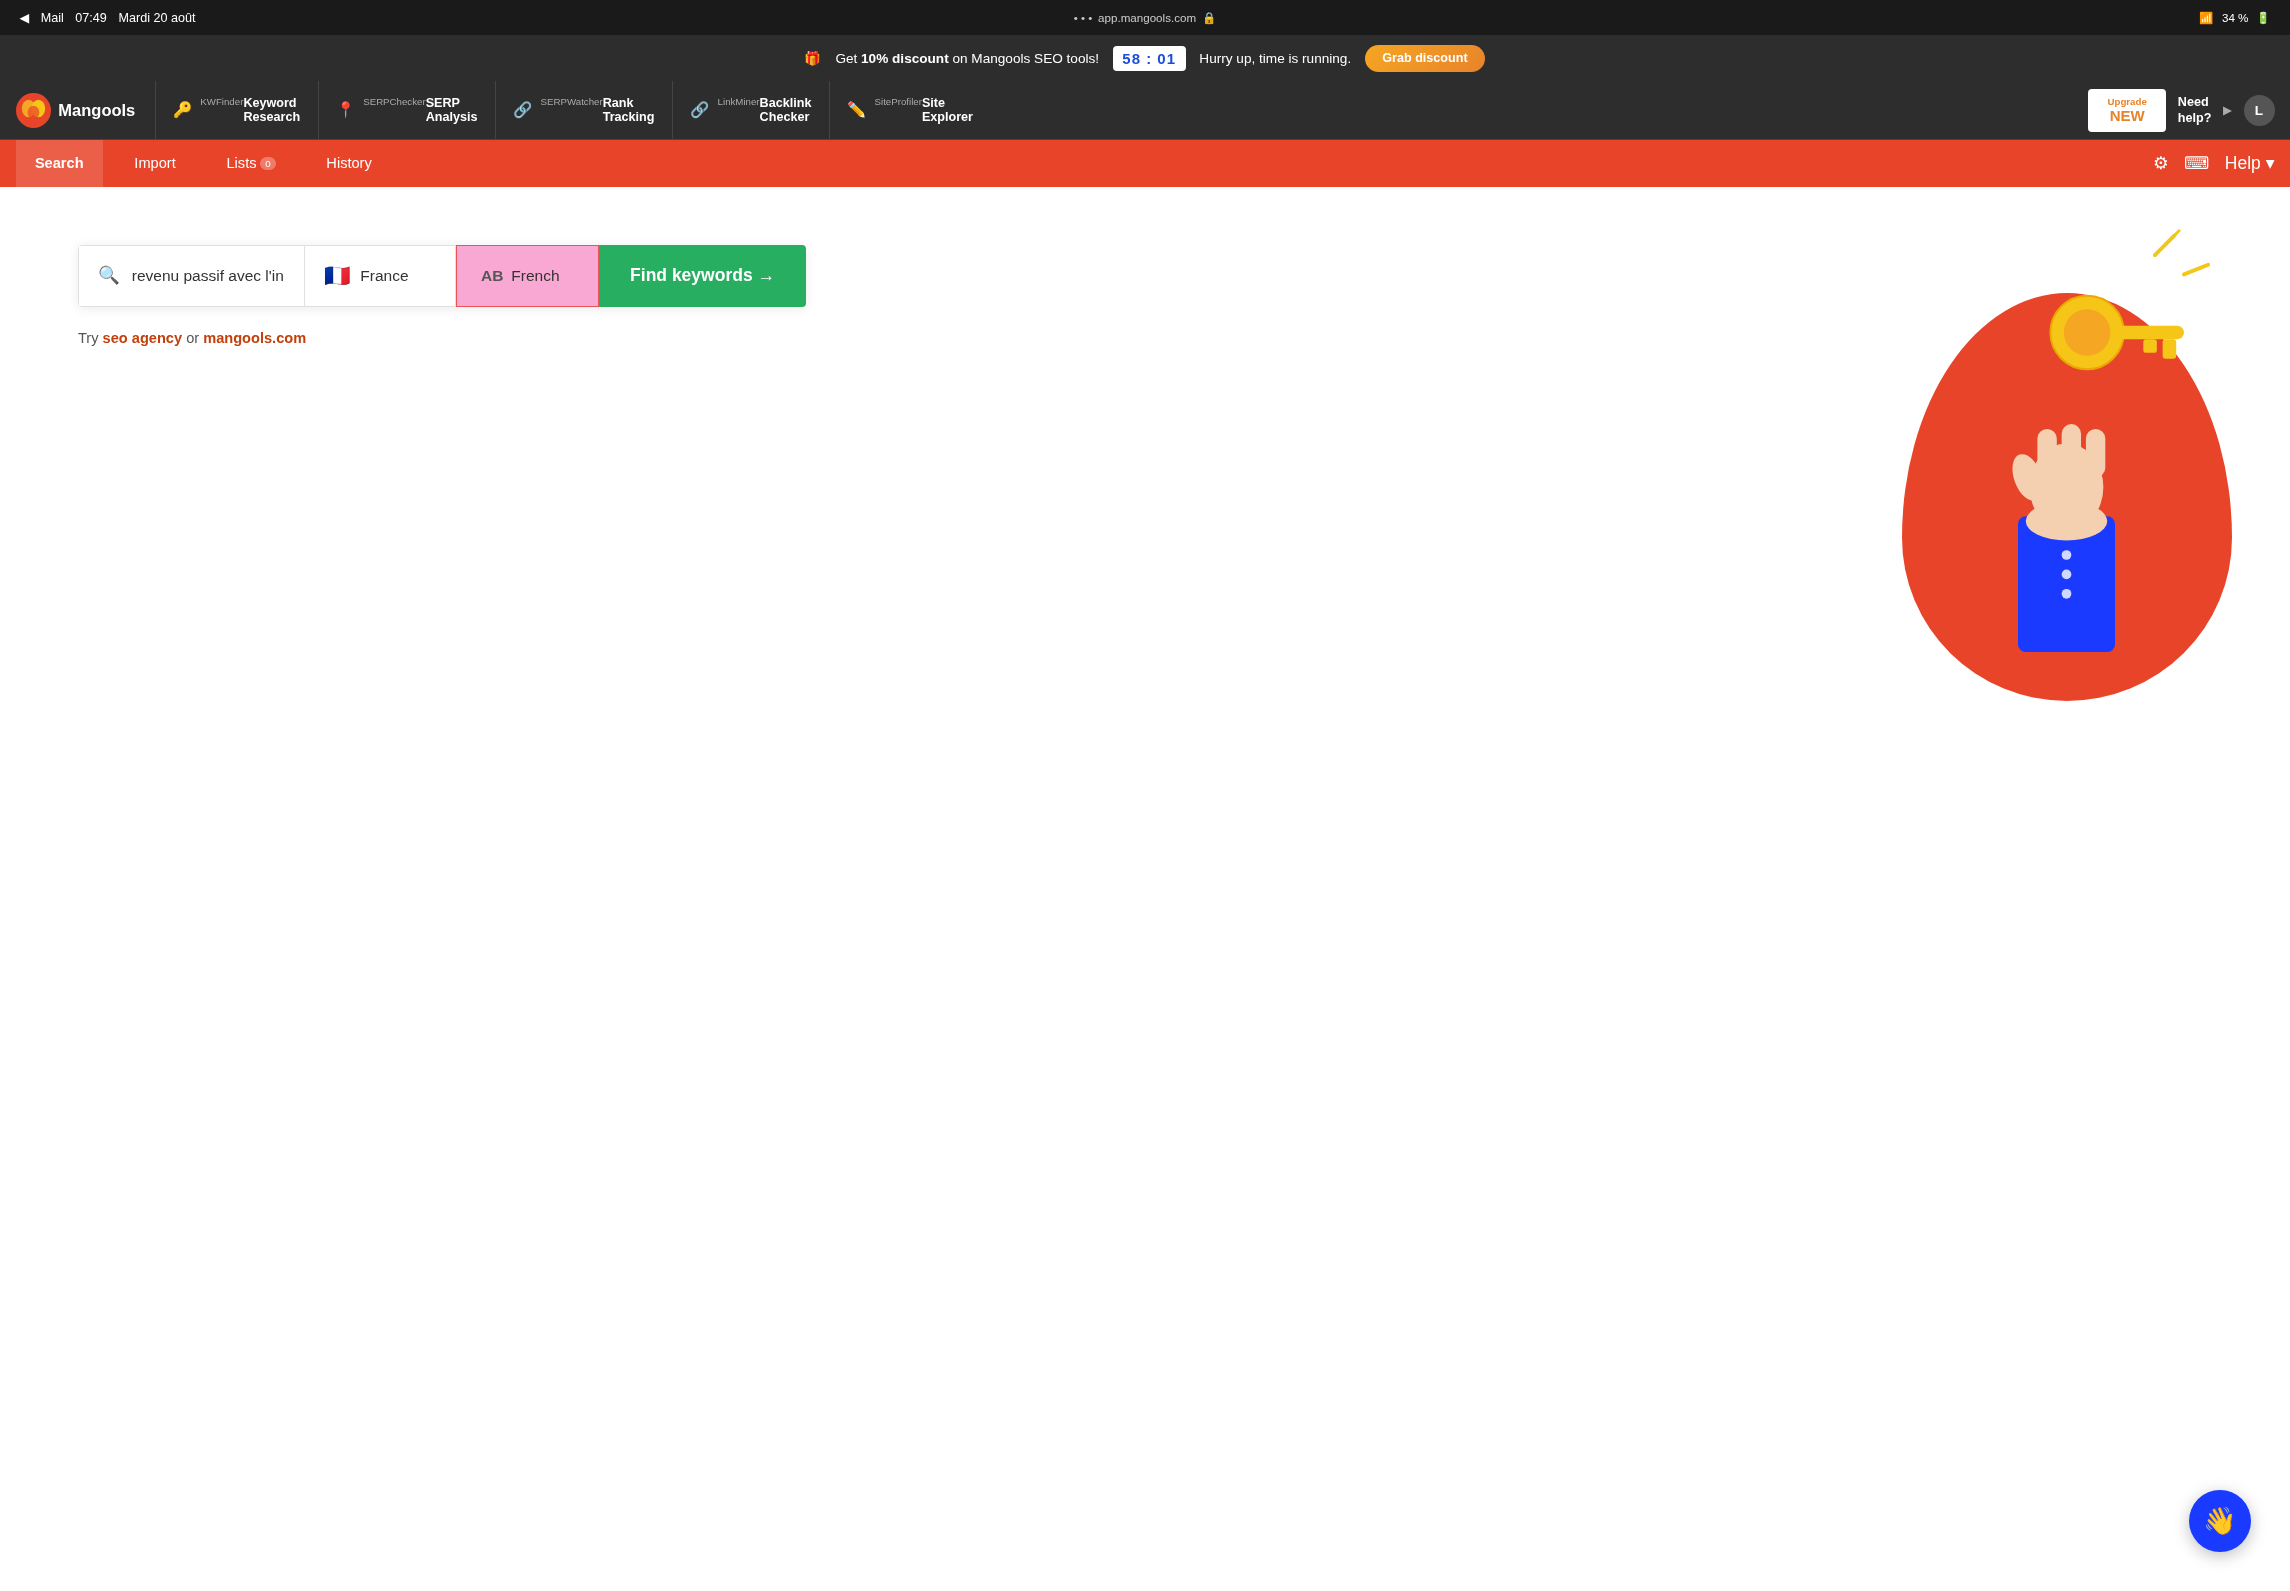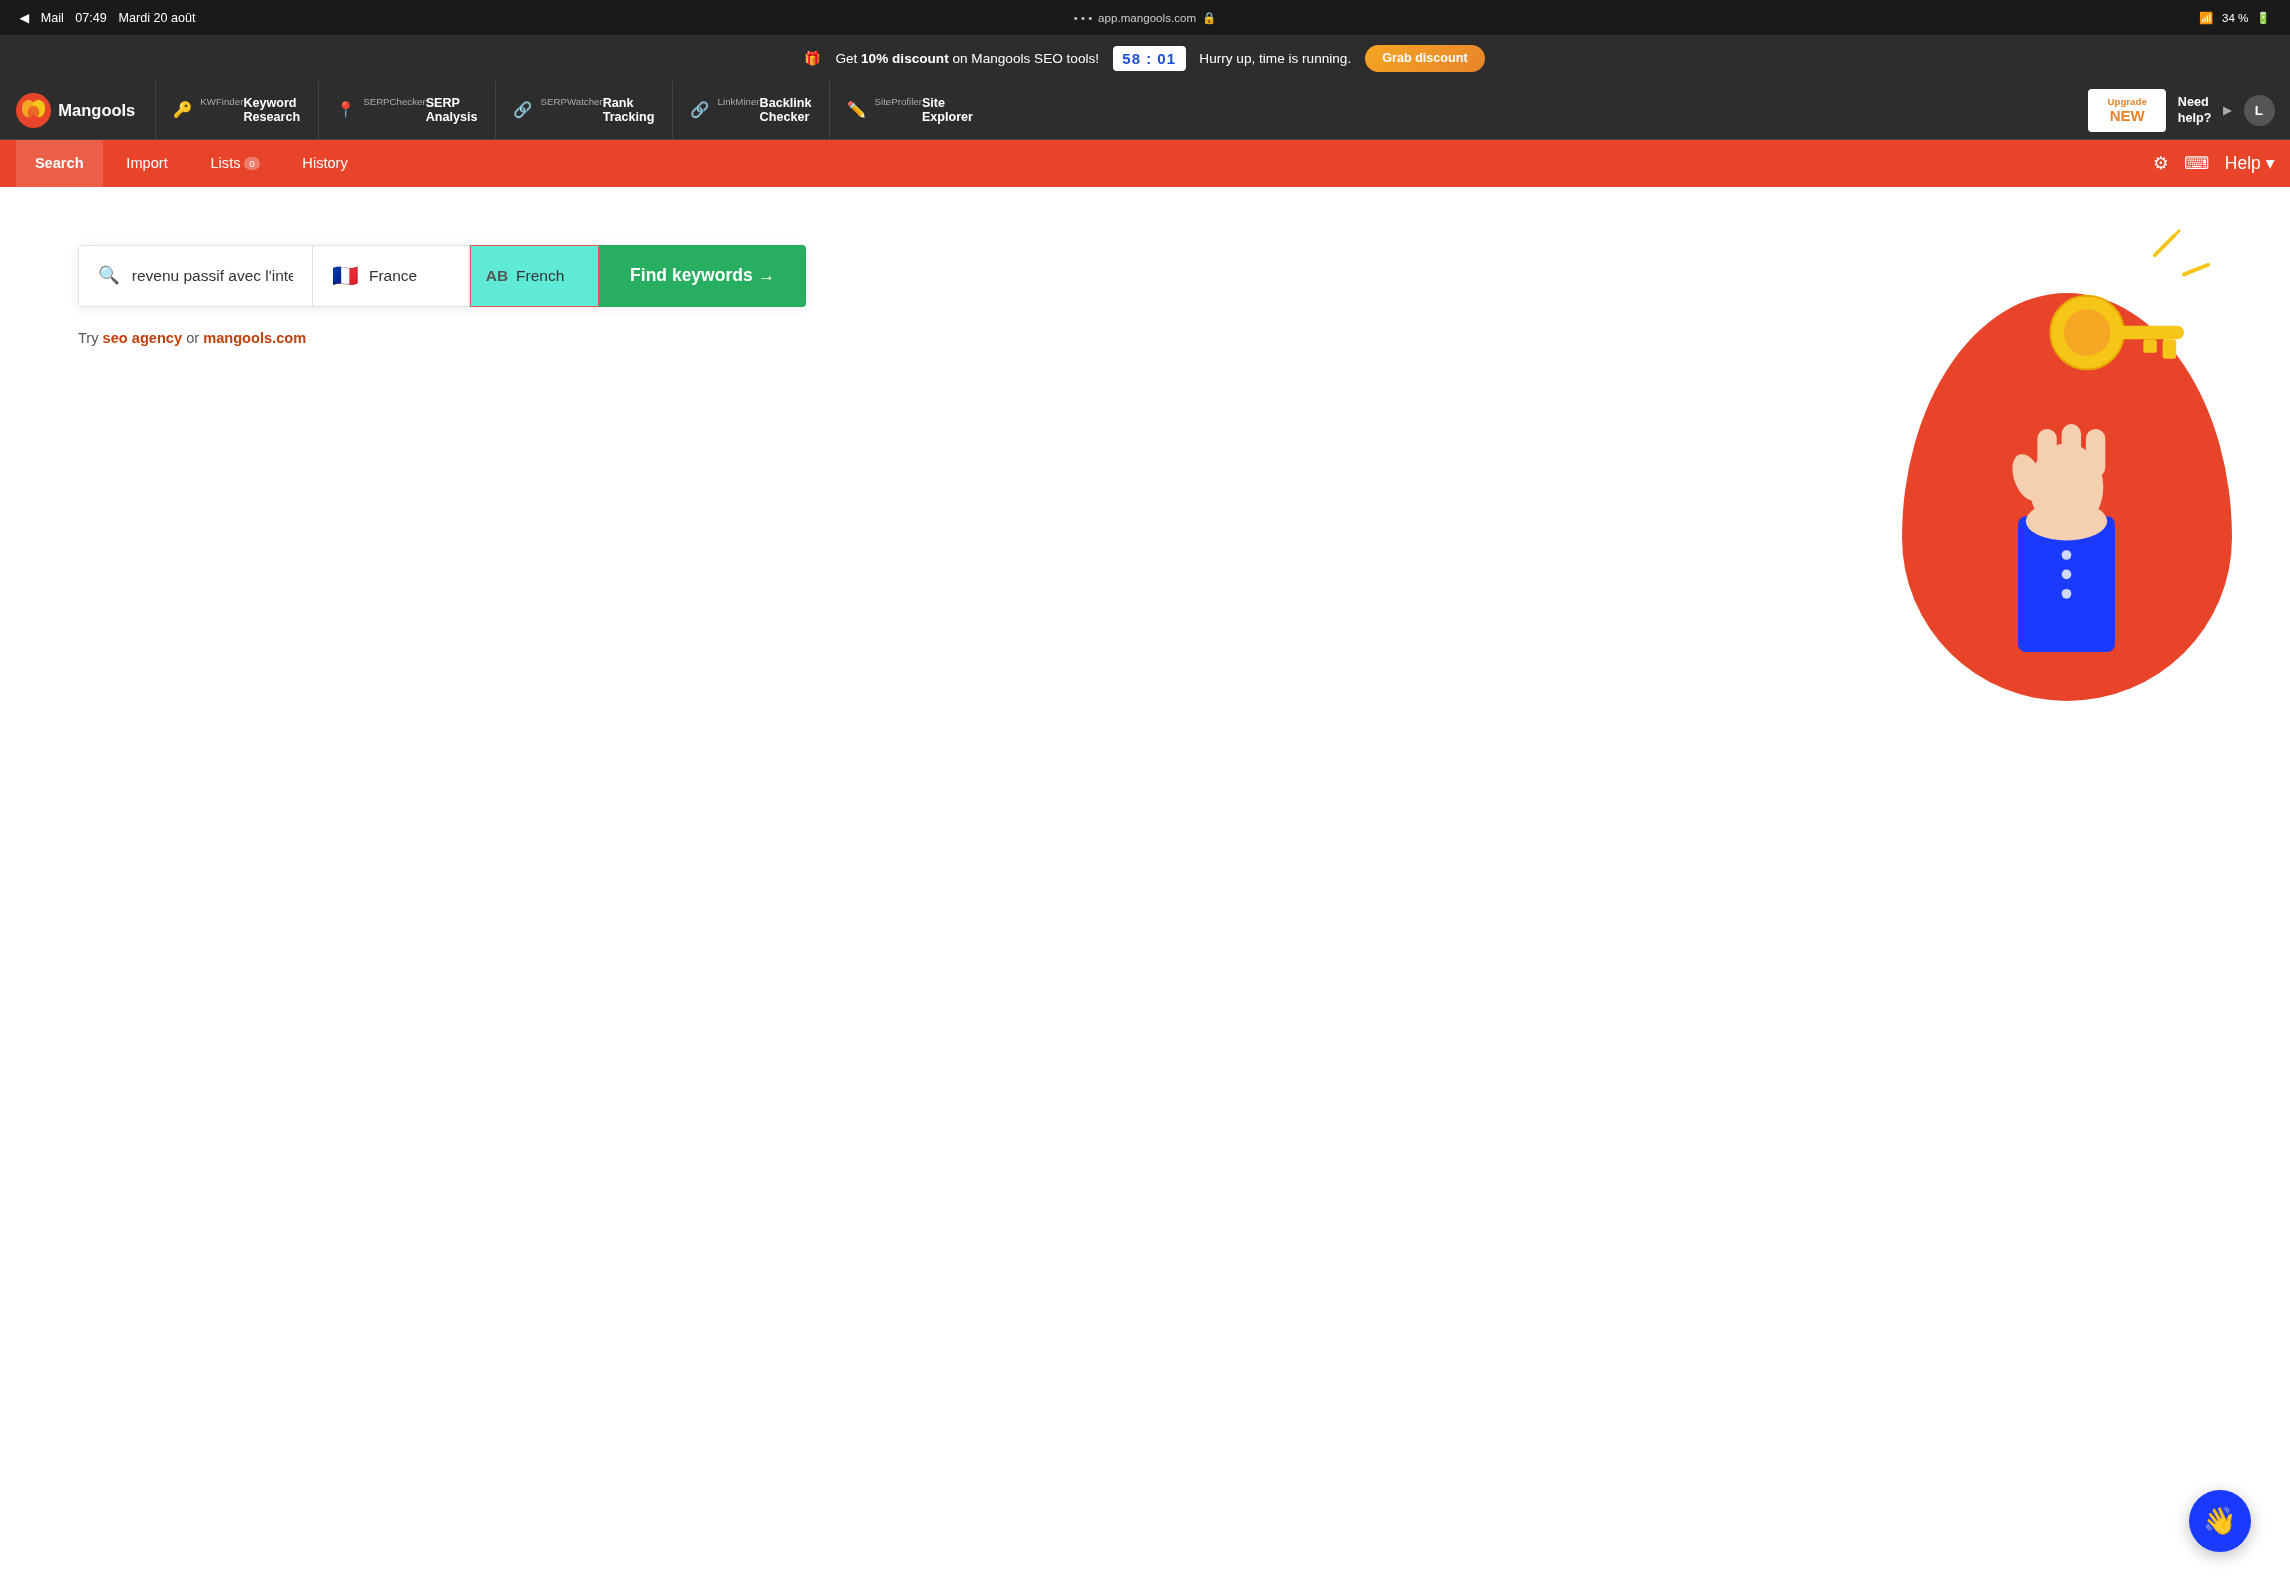--- a/index.html
+++ b/index.html
@@ -125,21 +125,21 @@
       color: white; font-weight: bold; font-size: 13.6px;
     }
 
     
     .sub-nav {
       background: #e8442a;
       display: flex;
       align-items: center;
       padding: 0 15.5px;
       height: 47px;
-      gap: 4px;
+      gap: 12px;
     }
     .sub-nav-item {
       color: white;
       padding: 0 19.4px;
       height: 47px;
       display: flex;
       align-items: center;
       font-size: 14.6px;
       font-weight: 500;
       cursor: pointer;
@@ -261,24 +261,24 @@
       border: 1px solid #e0e0e0;
       border-left: 1px solid #e0e0e0;
       cursor: pointer;
       font-size: 15.5px;
       color: #333;
     }
     .flag { font-size: 21.3px; }
 
     .language-selector {
       flex: 1;
-      background: #5eead4;
-      display: flex;
-      align-items: center;
-      padding: 0 15px;
+      background: #f9a8d4;
+      display: flex;
+      align-items: center;
+      padding: 0 24px;
       gap: 7.8px;
       border: 1.9px solid #e85555;
       cursor: pointer;
       font-size: 15.5px;
       color: #333;
     }
     .lang-icon { font-size: 15.5px; color: #555; font-weight: bold; }
 
     .find-btn {
       background: #27ae60;

